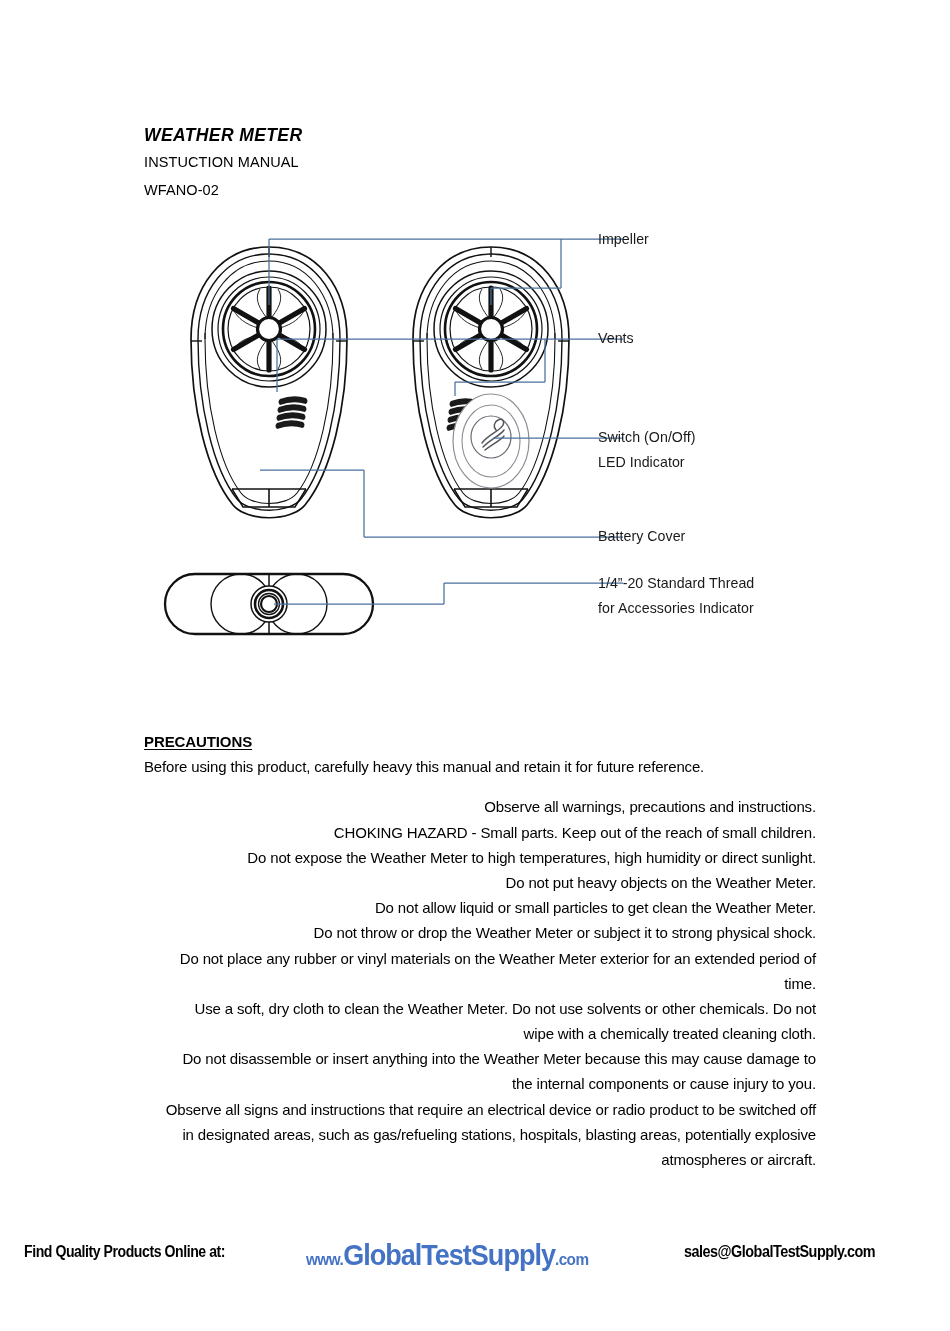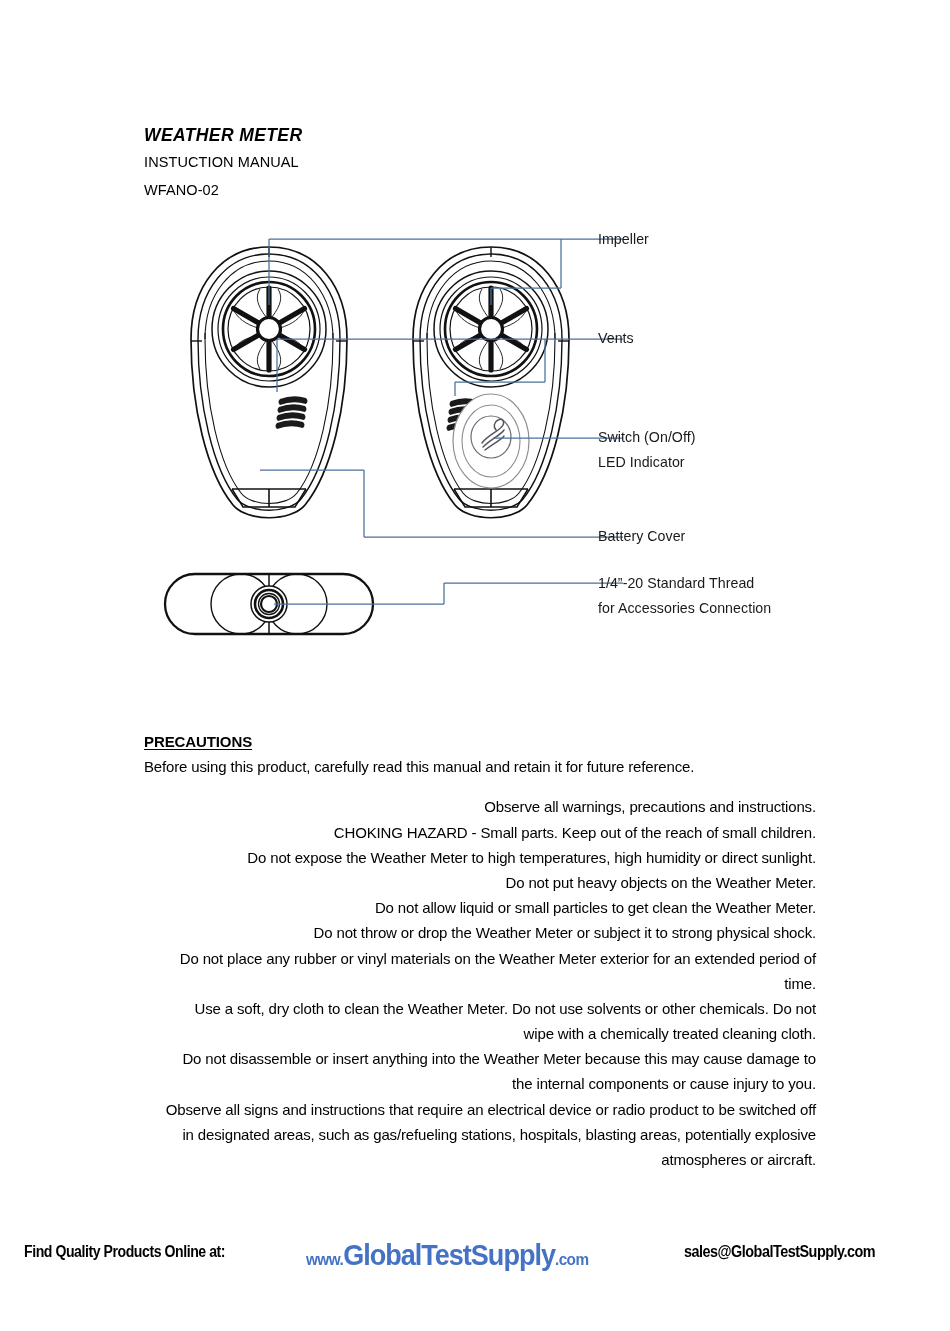--- a/index.html
+++ b/index.html
@@ -308,26 +308,26 @@
       <path d="M413,583 L 592,583"></path>
     </g>
   </svg>
 
   <div class="callout-label" style="left:598px; top:231px;">Impeller</div>
   <div class="callout-label" style="left:598px; top:330px;">Vents</div>
   <div class="callout-label" style="left:598px; top:429px;">Switch (On/Off)</div>
   <div class="callout-label" style="left:598px; top:454px;">LED Indicator</div>
   <div class="callout-label" style="left:598px; top:528px;">Battery Cover</div>
   <div class="callout-label" style="left:598px; top:575px;">1/4”-20 Standard Thread</div>
-  <div class="callout-label" style="left:598px; top:600px;">for Accessories Connection</div>
+  <div class="callout-label" style="left:598px; top:600px;">for Accessories Indicator</div>
 </div>
 
 <div id="content">
   <p class="sec-heading underlined">PRECAUTIONS</p>
-  <p class="para">Before using this product, carefully read this manual and retain it for future reference.</p>
+  <p class="para">Before using this product, carefully heavy this manual and retain it for future reference.</p>
 
   <div class="spacer-sm"></div>
 
   <p class="para indent">Observe all warnings, precautions and instructions.</p>
   <p class="para indent">CHOKING HAZARD - Small parts. Keep out of the reach of small children.</p>
 
   <p class="para indent">Do not expose the Weather Meter to high temperatures, high humidity or direct sunlight.</p>
   <p class="para indent">Do not put heavy objects on the Weather Meter.</p>
   <p class="para indent">Do not allow liquid or small particles to get clean the Weather Meter.</p>
   <p class="para indent">Do not throw or drop the Weather Meter or subject it to strong physical shock.</p>

